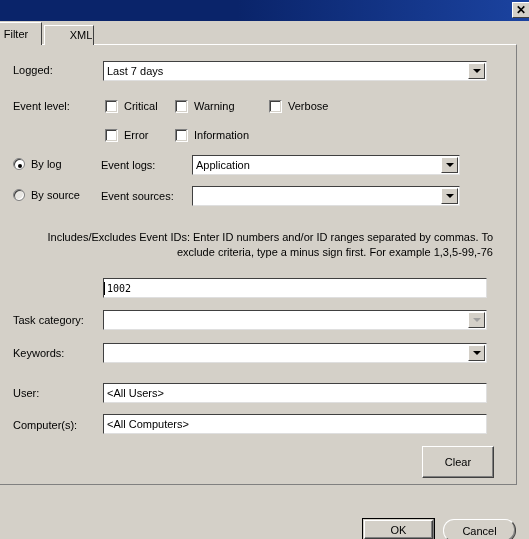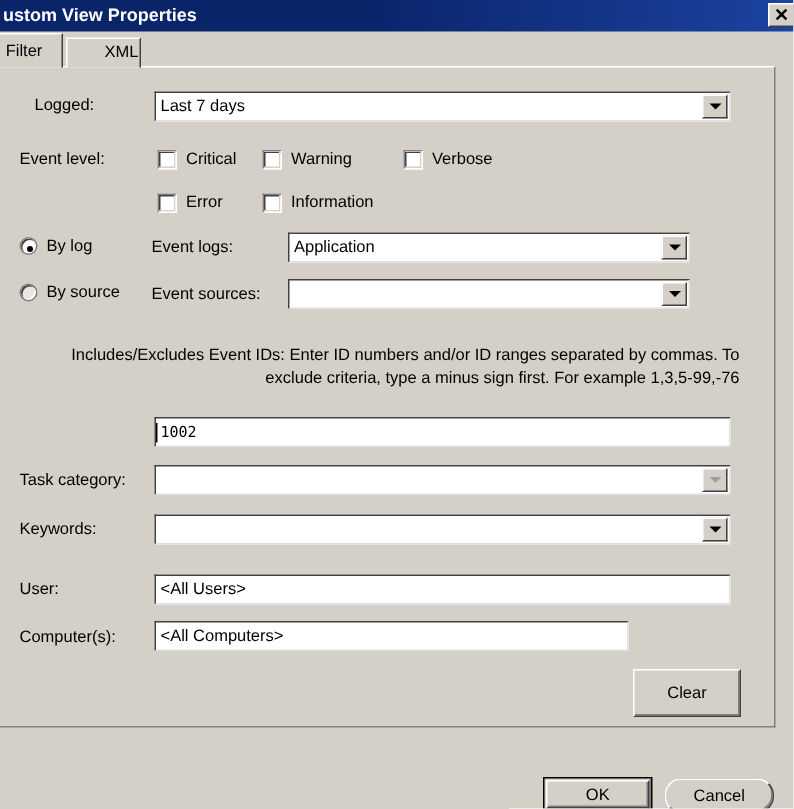--- a/index.html
+++ b/index.html
@@ -309,34 +309,33 @@
     border-bottom: 1px solid #404040;
     box-shadow: inset -1px -1px 0 #808080;
   }
 </style>
 </head>
 <body>
 
 <div id="dialog">
 
   <div id="titlebar">
-    <div id="title-text">ustom View Properties</div>
     <div id="close-btn">
       <div class="glyph">✕</div>
     </div>
   </div>
 
   <div id="tabstrip">
     <div id="tab-filter" class="tab active">Filter</div>
     <div id="tab-xml" class="tab inactive">XML</div>
   </div>
 
   <div id="tabpanel"></div>
 
-  <div class="label" style="left:23px; top:64px;">Logged:</div>
+  <div class="label" style="left:13px; top:64px;">Logged:</div>
   <div class="field" style="left:103px; top:61px; width:384px; height:20px;">
     <div class="val">Last 7 days</div>
     <div class="arrow-btn" style="height:16px;">
       <span class="tri"></span>
     </div>
   </div>
 
   <div class="label" style="left:13px; top:100px;">Event level:</div>
 
   <div class="cb-wrap" style="left:105px; top:99px;">
@@ -408,21 +407,21 @@
       <span class="tri"></span>
     </div>
   </div>
 
   <div class="label" style="left:13px; top:387px;">User:</div>
   <div class="field" style="left:103px; top:383px; width:384px; height:20px;">
     <div class="val">&lt;All Users&gt;</div>
   </div>
 
   <div class="label" style="left:13px; top:419px;">Computer(s):</div>
-  <div class="field" style="left:103px; top:414px; width:316px; height:20px;">
+  <div class="field" style="left:103px; top:414px; width:384px; height:20px;">
     <div class="val">&lt;All Computers&gt;</div>
   </div>
 
   <div class="btn" style="left:422px; top:446px; width:72px; height:32px;">
     <span class="cap">Clear</span>
   </div>
 
   <div class="btn default" style="left:362px; top:505px; width:73px; height:23px;margin-top:13px;">
     <span class="inner"></span>
     <span class="cap">OK</span>

